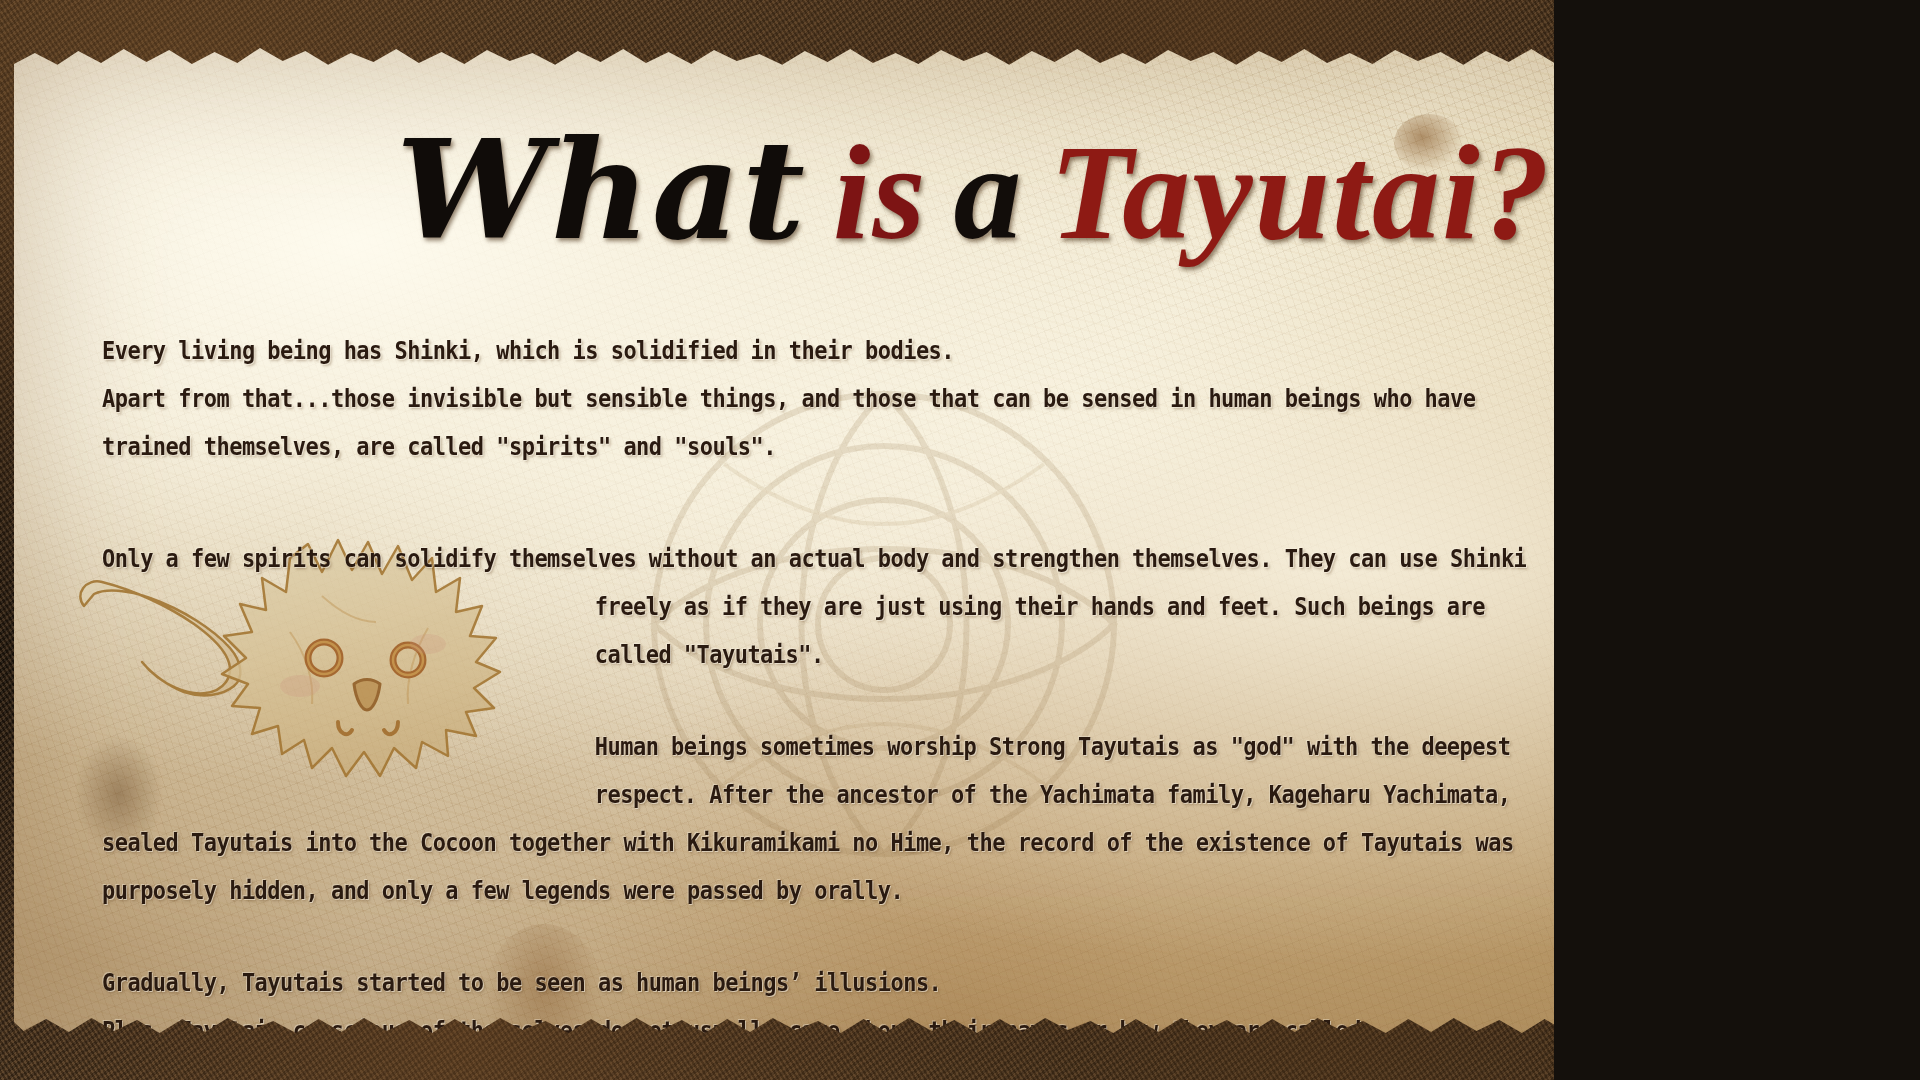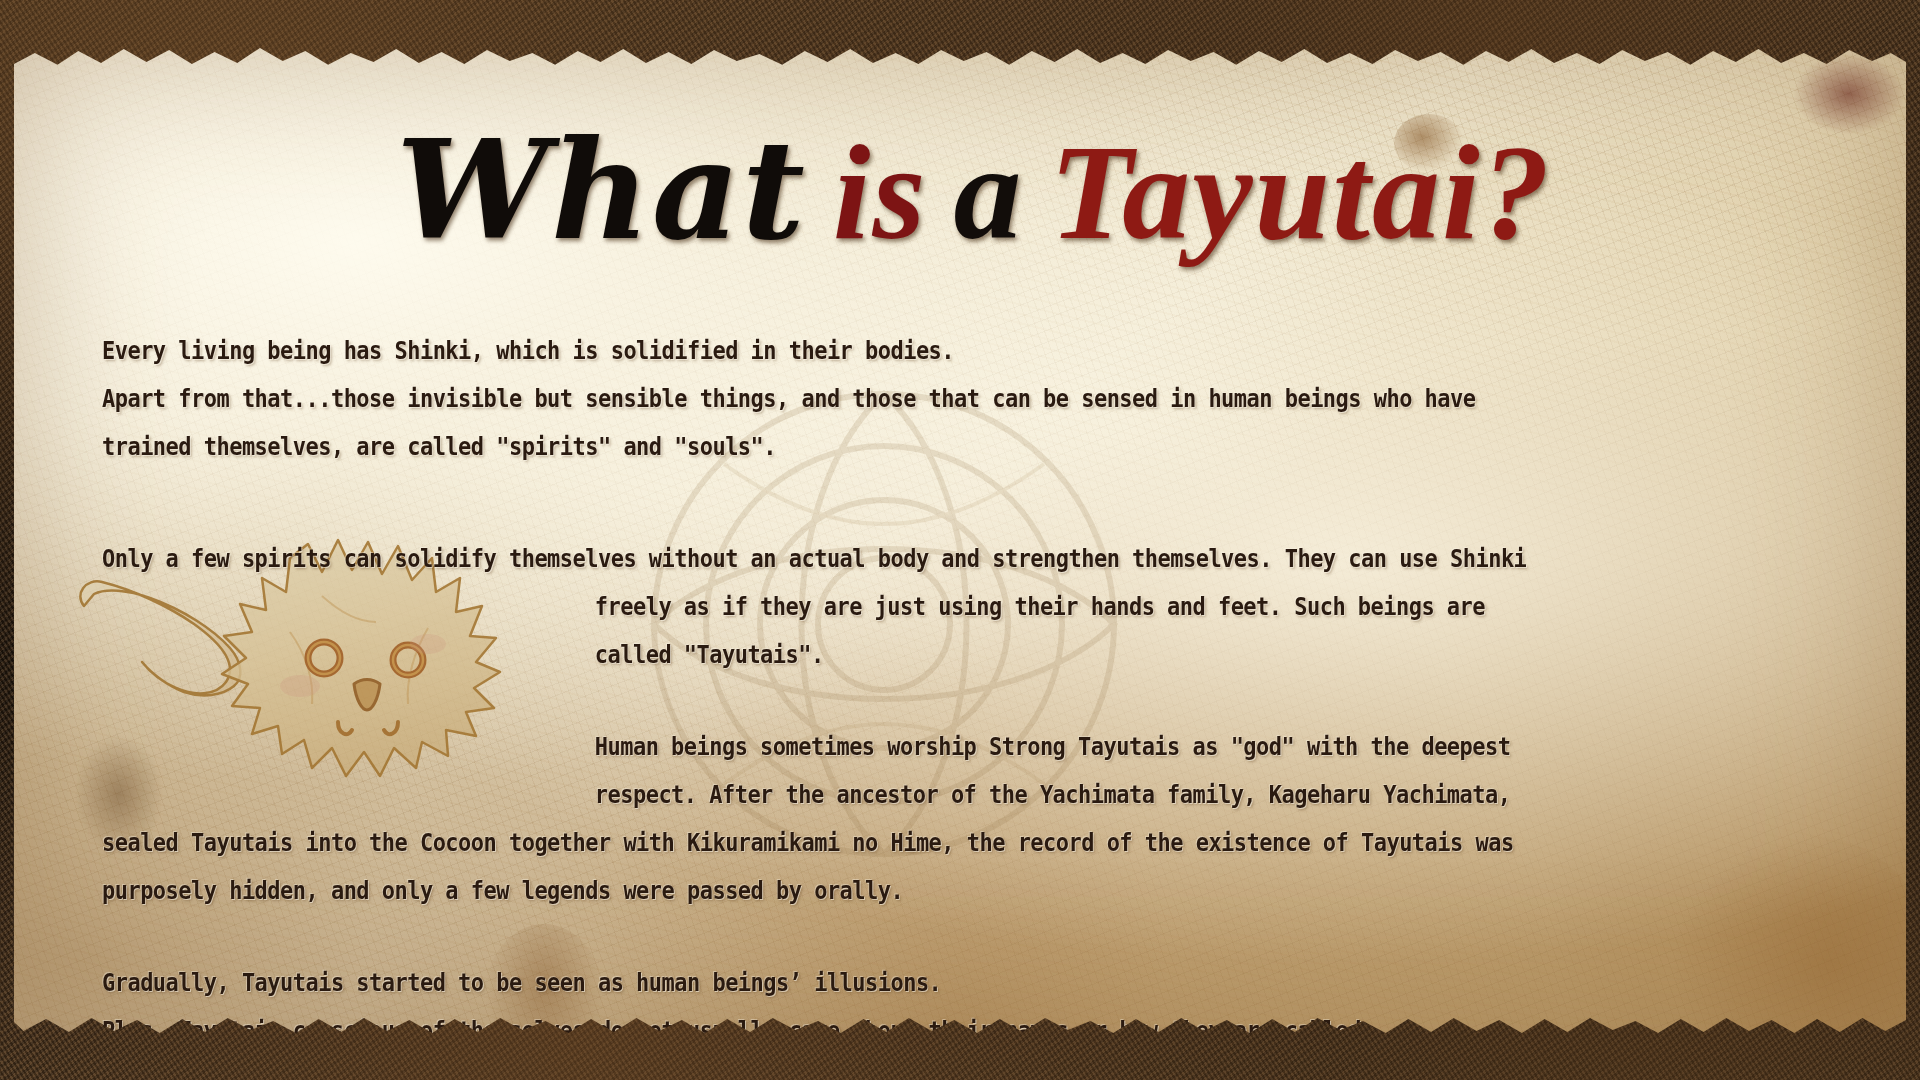--- a/index.html
+++ b/index.html
@@ -3,21 +3,21 @@
 <meta charset="utf-8">
 <title>What is a Tayutai?</title>
 <style>
   html, body {
     margin: 0;
     padding: 0;
     background: #14100c;
   }
   #stage {
     position: relative;
-    width: 1920px;
+    width: 1554px;
     height: 1080px;
     overflow: hidden;
     font-family: "Liberation Serif", "DejaVu Serif", serif;
     
     background-color: #3a2a1a;
     background-image:
       radial-gradient(ellipse at 12% 8%, rgba(120,80,40,0.55) 0%, rgba(0,0,0,0) 42%),
       radial-gradient(ellipse at 78% 4%, rgba(96,62,30,0.55) 0%, rgba(0,0,0,0) 40%),
       radial-gradient(ellipse at 30% 96%, rgba(110,72,36,0.55) 0%, rgba(0,0,0,0) 40%),
       radial-gradient(ellipse at 85% 98%, rgba(86,56,26,0.5) 0%, rgba(0,0,0,0) 38%),

